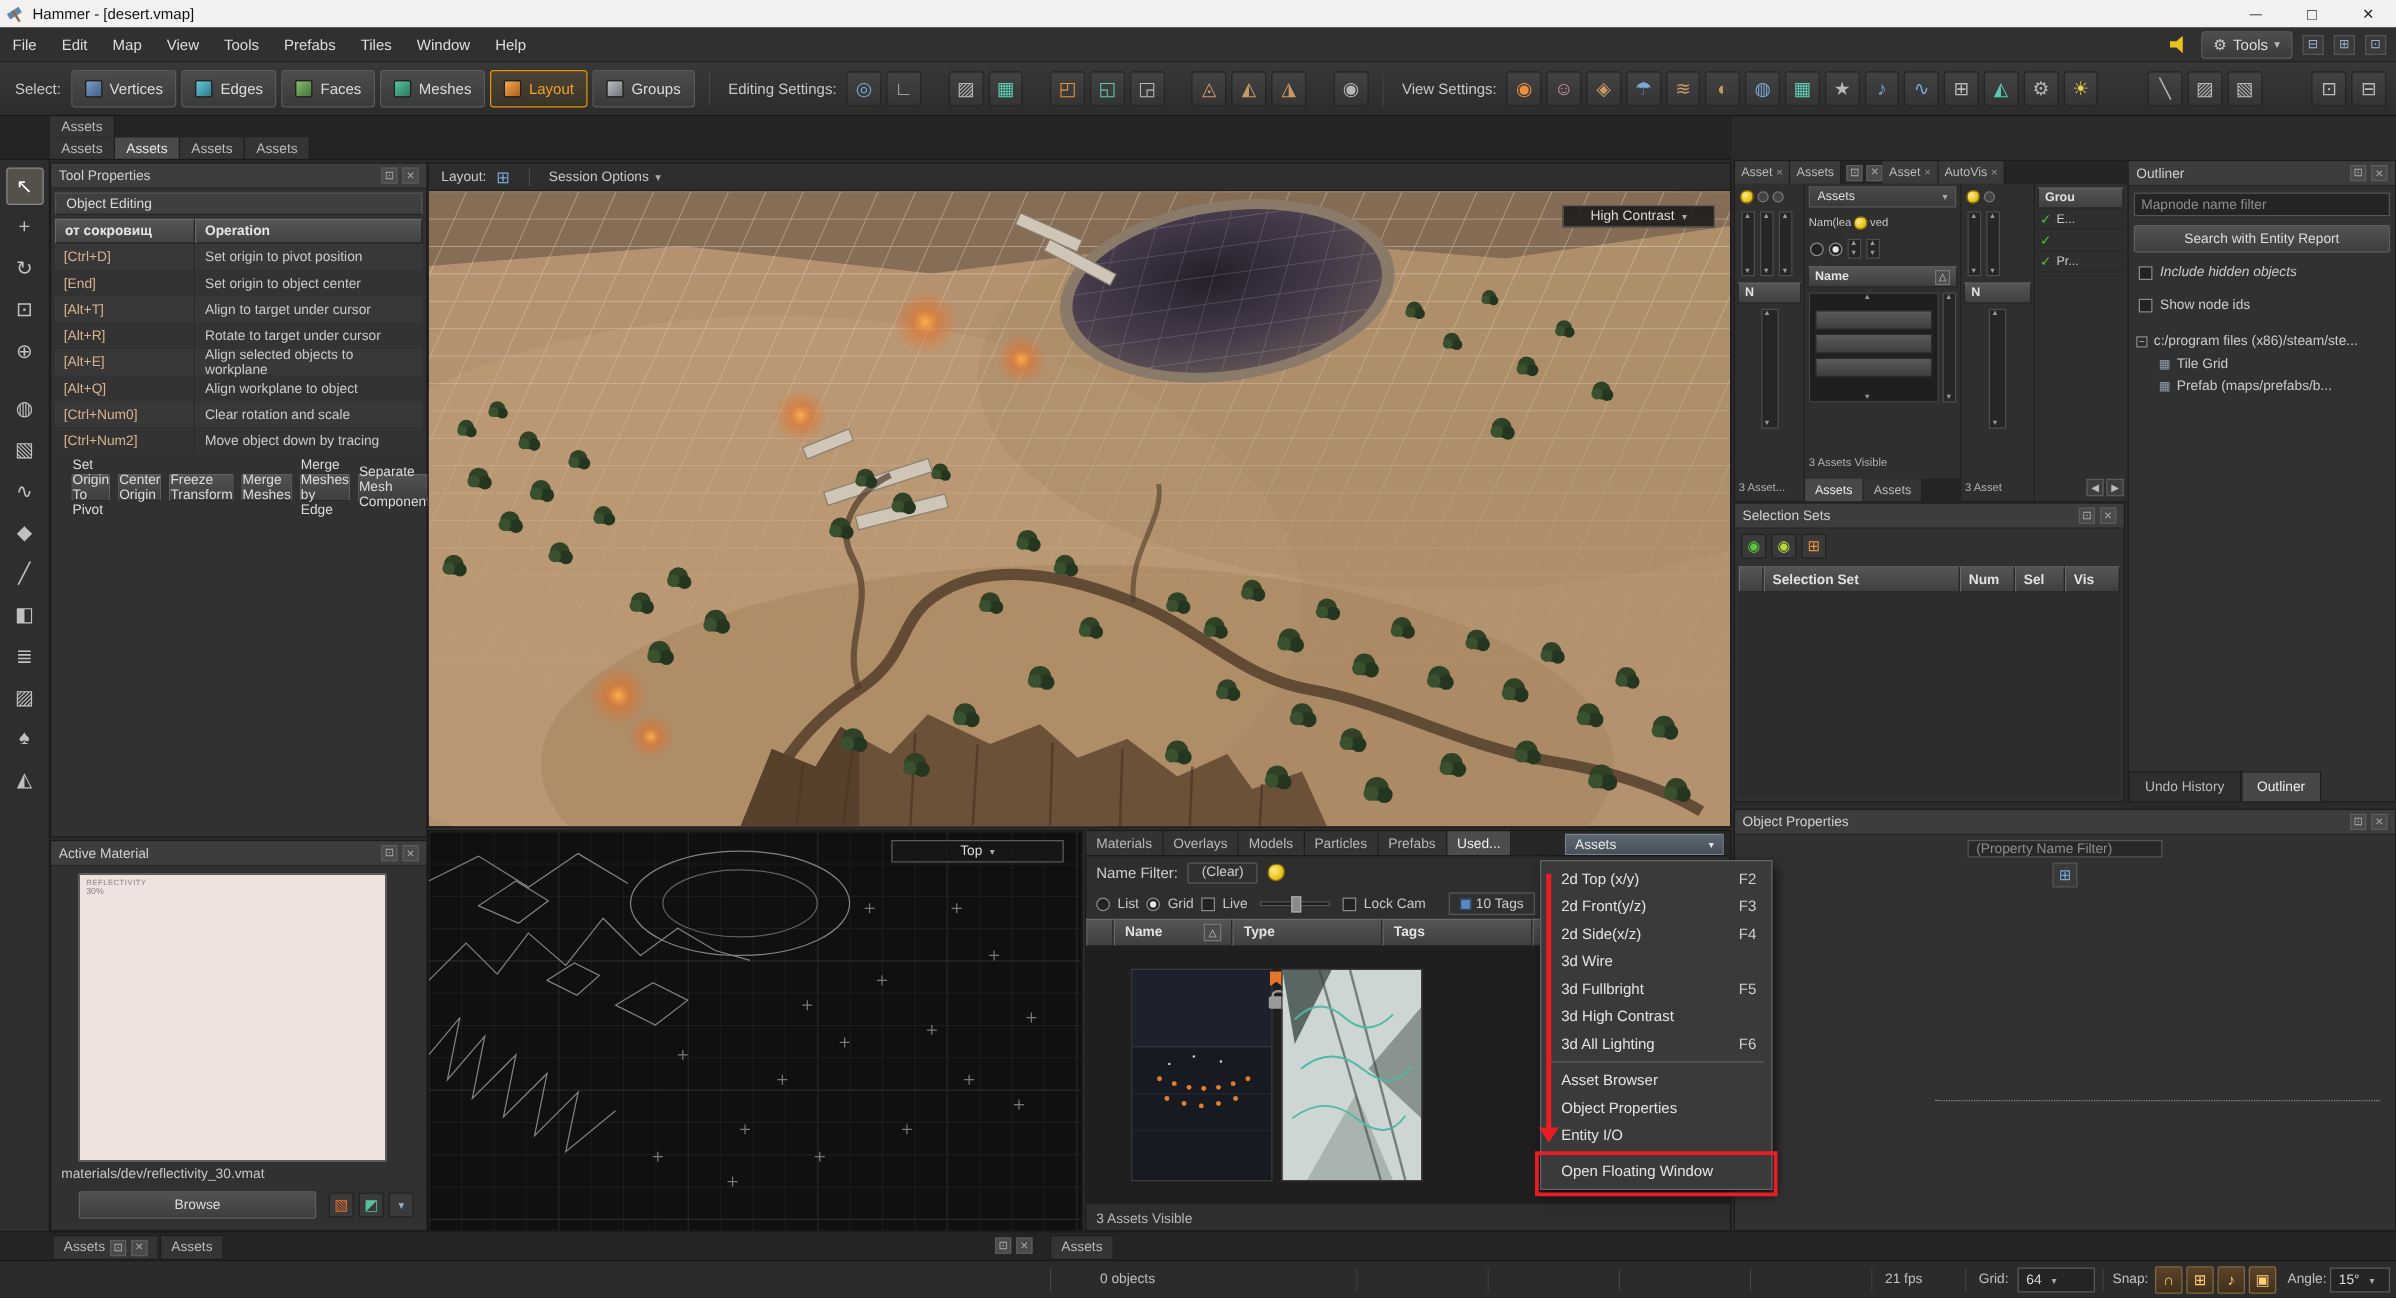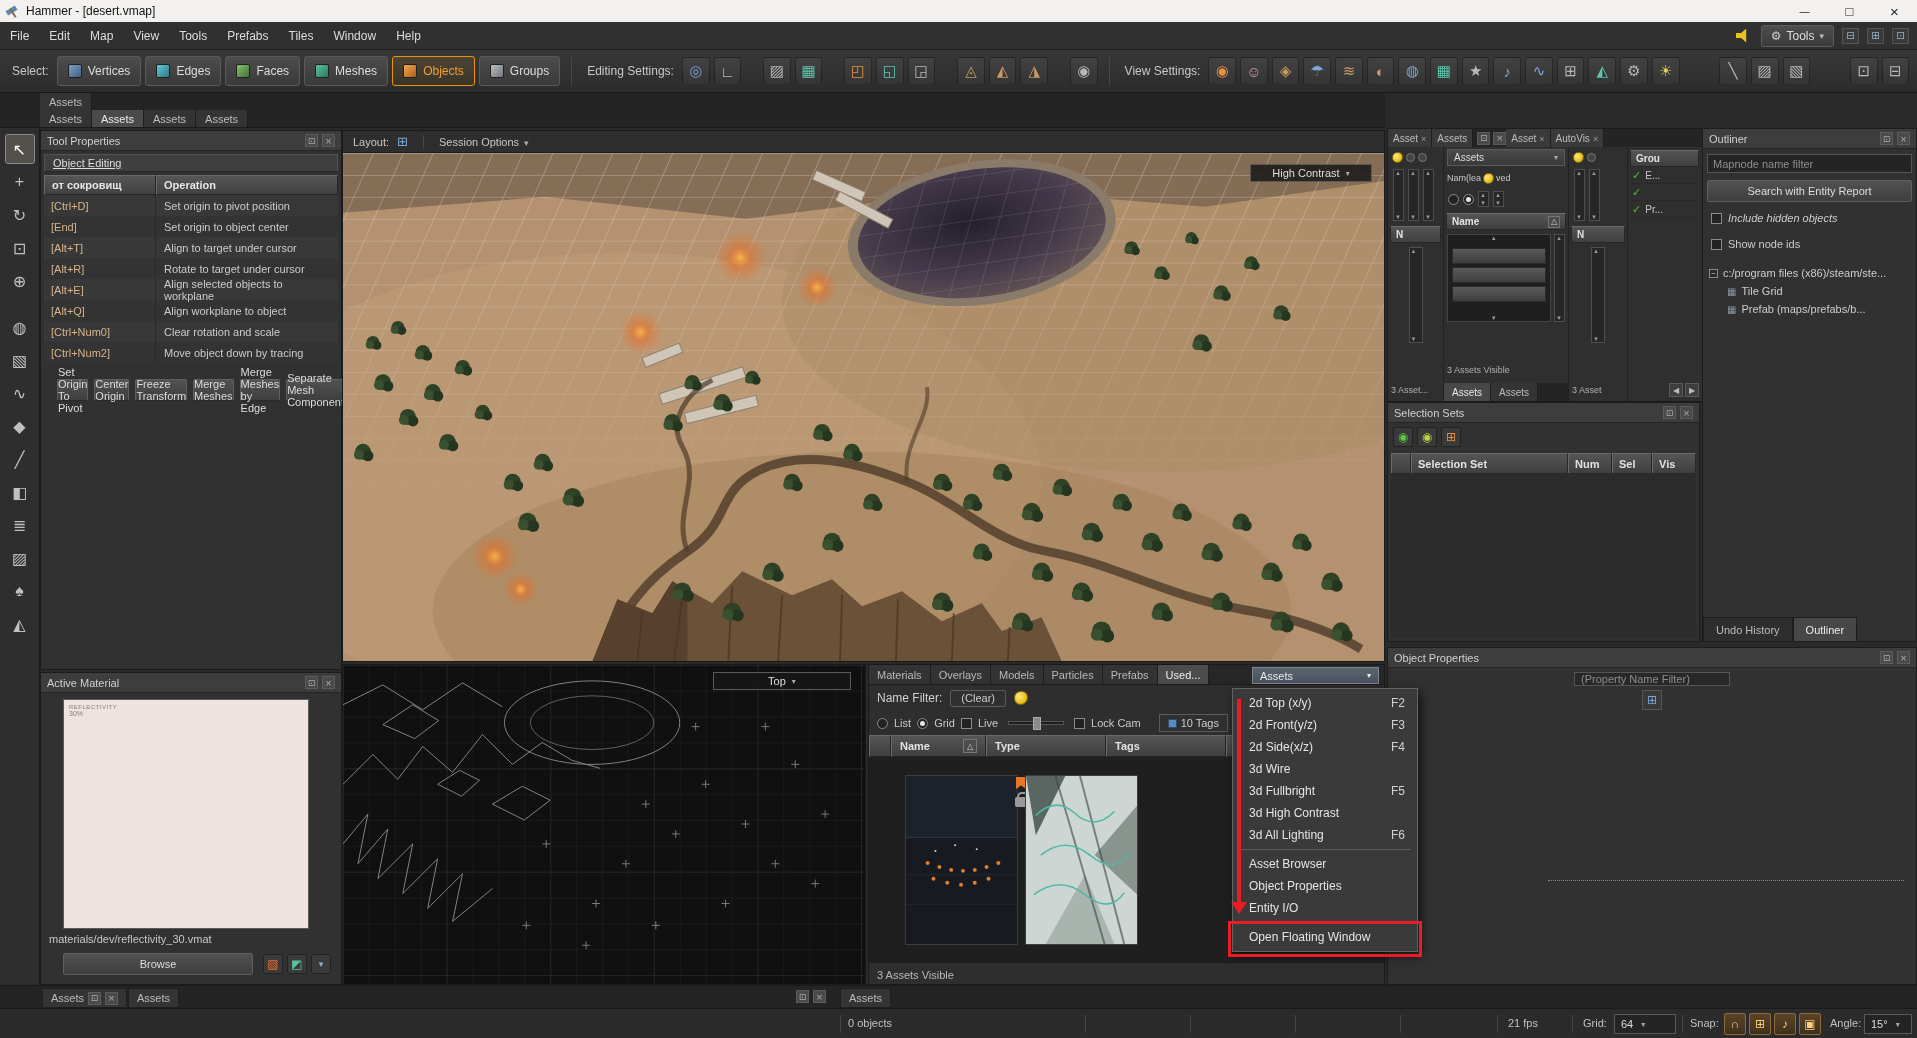--- a/index.html
+++ b/index.html
@@ -65,21 +65,21 @@
   
   .panel { position:absolute; background:#313131; border:1px solid #1c1c1c; }
   .p-head { height:20px; background:#3d3d3d; border-bottom:1px solid #252525; display:flex; align-items:center; padding:0 6px; font-size:11px; color:#d0d0d0; }
   .p-head .hicons { margin-left:auto; display:flex; gap:4px; }
   .hico { width:13px; height:13px; display:flex; align-items:center; justify-content:center; font-size:9px; color:#aaa; background:#4a4a4a; border:1px solid #5c5c5c; }
   .hico.float::after { content:"⊡"; }
   .hico.close::after { content:"×"; font-size:11px; }
 
   
   #toolprops { left:40px; top:130px; width:302px; height:540px; }
-  .oe-head { margin:3px; height:18px; background:#3f3f3f; border:1px solid #545454; border-bottom-color:#272727; display:flex; align-items:center; padding:0 8px; font-size:11px; color:#ddd;text-decoration:underline; }
+  .oe-head { margin:3px; height:18px; background:#3f3f3f; border:1px solid #545454; border-bottom-color:#272727; display:flex; align-items:center; padding:0 8px; font-size:11px; color:#ddd; }
   .sc-table { margin:2px 3px 0 3px; }
   .sc-hrow { display:flex; height:20px; }
   .sc-hcell { background:linear-gradient(#565656,#424242); border:1px solid #262626; border-left-color:#6a6a6a; border-top-color:#6a6a6a; display:flex; align-items:center; padding:0 7px; font-size:11px; font-weight:bold; color:#e6e6e6; }
   .sc-hcell.k { width:112px; } .sc-hcell.o { flex:1; }
   .sc-row { display:flex; height:21px; background:#383838; }
   .sc-row:nth-child(odd) { background:#333333; }
   .sc-key { width:112px; padding:0 7px; display:flex; align-items:center; color:#d8b48c; font-size:11px; border-right:1px solid #2a2a2a; }
   .sc-op { flex:1; padding:0 8px; display:flex; align-items:center; color:#cbcbcb; font-size:11px; }
   .tp-btns { margin-top:16px; display:flex; flex-direction:row; gap:6px; padding:0 16px; }
   .tp-btn { height:22px; background:linear-gradient(#525252,#3e3e3e); border:1px solid #5f5f5f; border-bottom-color:#2a2a2a; border-radius:2px; color:#ddd; font-size:11px; display:flex; align-items:center; justify-content:center; }
@@ -291,21 +291,21 @@
     <div class="mode-btn">
         <span class="mode-ico mi-faces"></span>
         <span>Faces</span>
       </div>
     <div class="mode-btn">
         <span class="mode-ico mi-meshes"></span>
         <span>Meshes</span>
       </div>
     <div class="mode-btn active">
         <span class="mode-ico mi-objects"></span>
-        <span>Objects</span>
+        <span>Layout</span>
       </div>
     <div class="mode-btn">
         <span class="mode-ico mi-groups"></span>
         <span>Groups</span>
       </div>
     <div class="vsep"></div>
     <span class="tb-label">Editing Settings:</span>
     <span class="ticon c-blue">◎</span>
     <span class="ticon c-gray">∟</span>
     <div class="gap"></div>
@@ -987,21 +987,21 @@
         <span class="hico float"></span>
         <span class="hico close"></span>
       </span>
     <span class="bt-tab" style="left:840px;">
         <span>Assets</span>
       </span>
   </div>
 
   <div id="statusbar">
     <span class="sb-sep" style="left:840px;"></span>
-    <span class="sb-txt" style="left:848px;">0 objects</span>
+    <span class="sb-txt" style="left:880px;">0 objects</span>
     <span class="sb-sep" style="left:1085px;"></span>
     <span class="sb-sep" style="left:1190px;"></span>
     <span class="sb-sep" style="left:1295px;"></span>
     <span class="sb-sep" style="left:1400px;"></span>
     <span class="sb-sep" style="left:1497px;"></span>
     <span class="sb-txt" style="left:1508px;">21 fps</span>
     <span class="sb-sep" style="left:1572px;"></span>
     <span class="sb-txt" style="left:1583px;">Grid:</span>
     <span class="sb-combo" style="left:1614px; width:62px;">
         <span>64</span>

